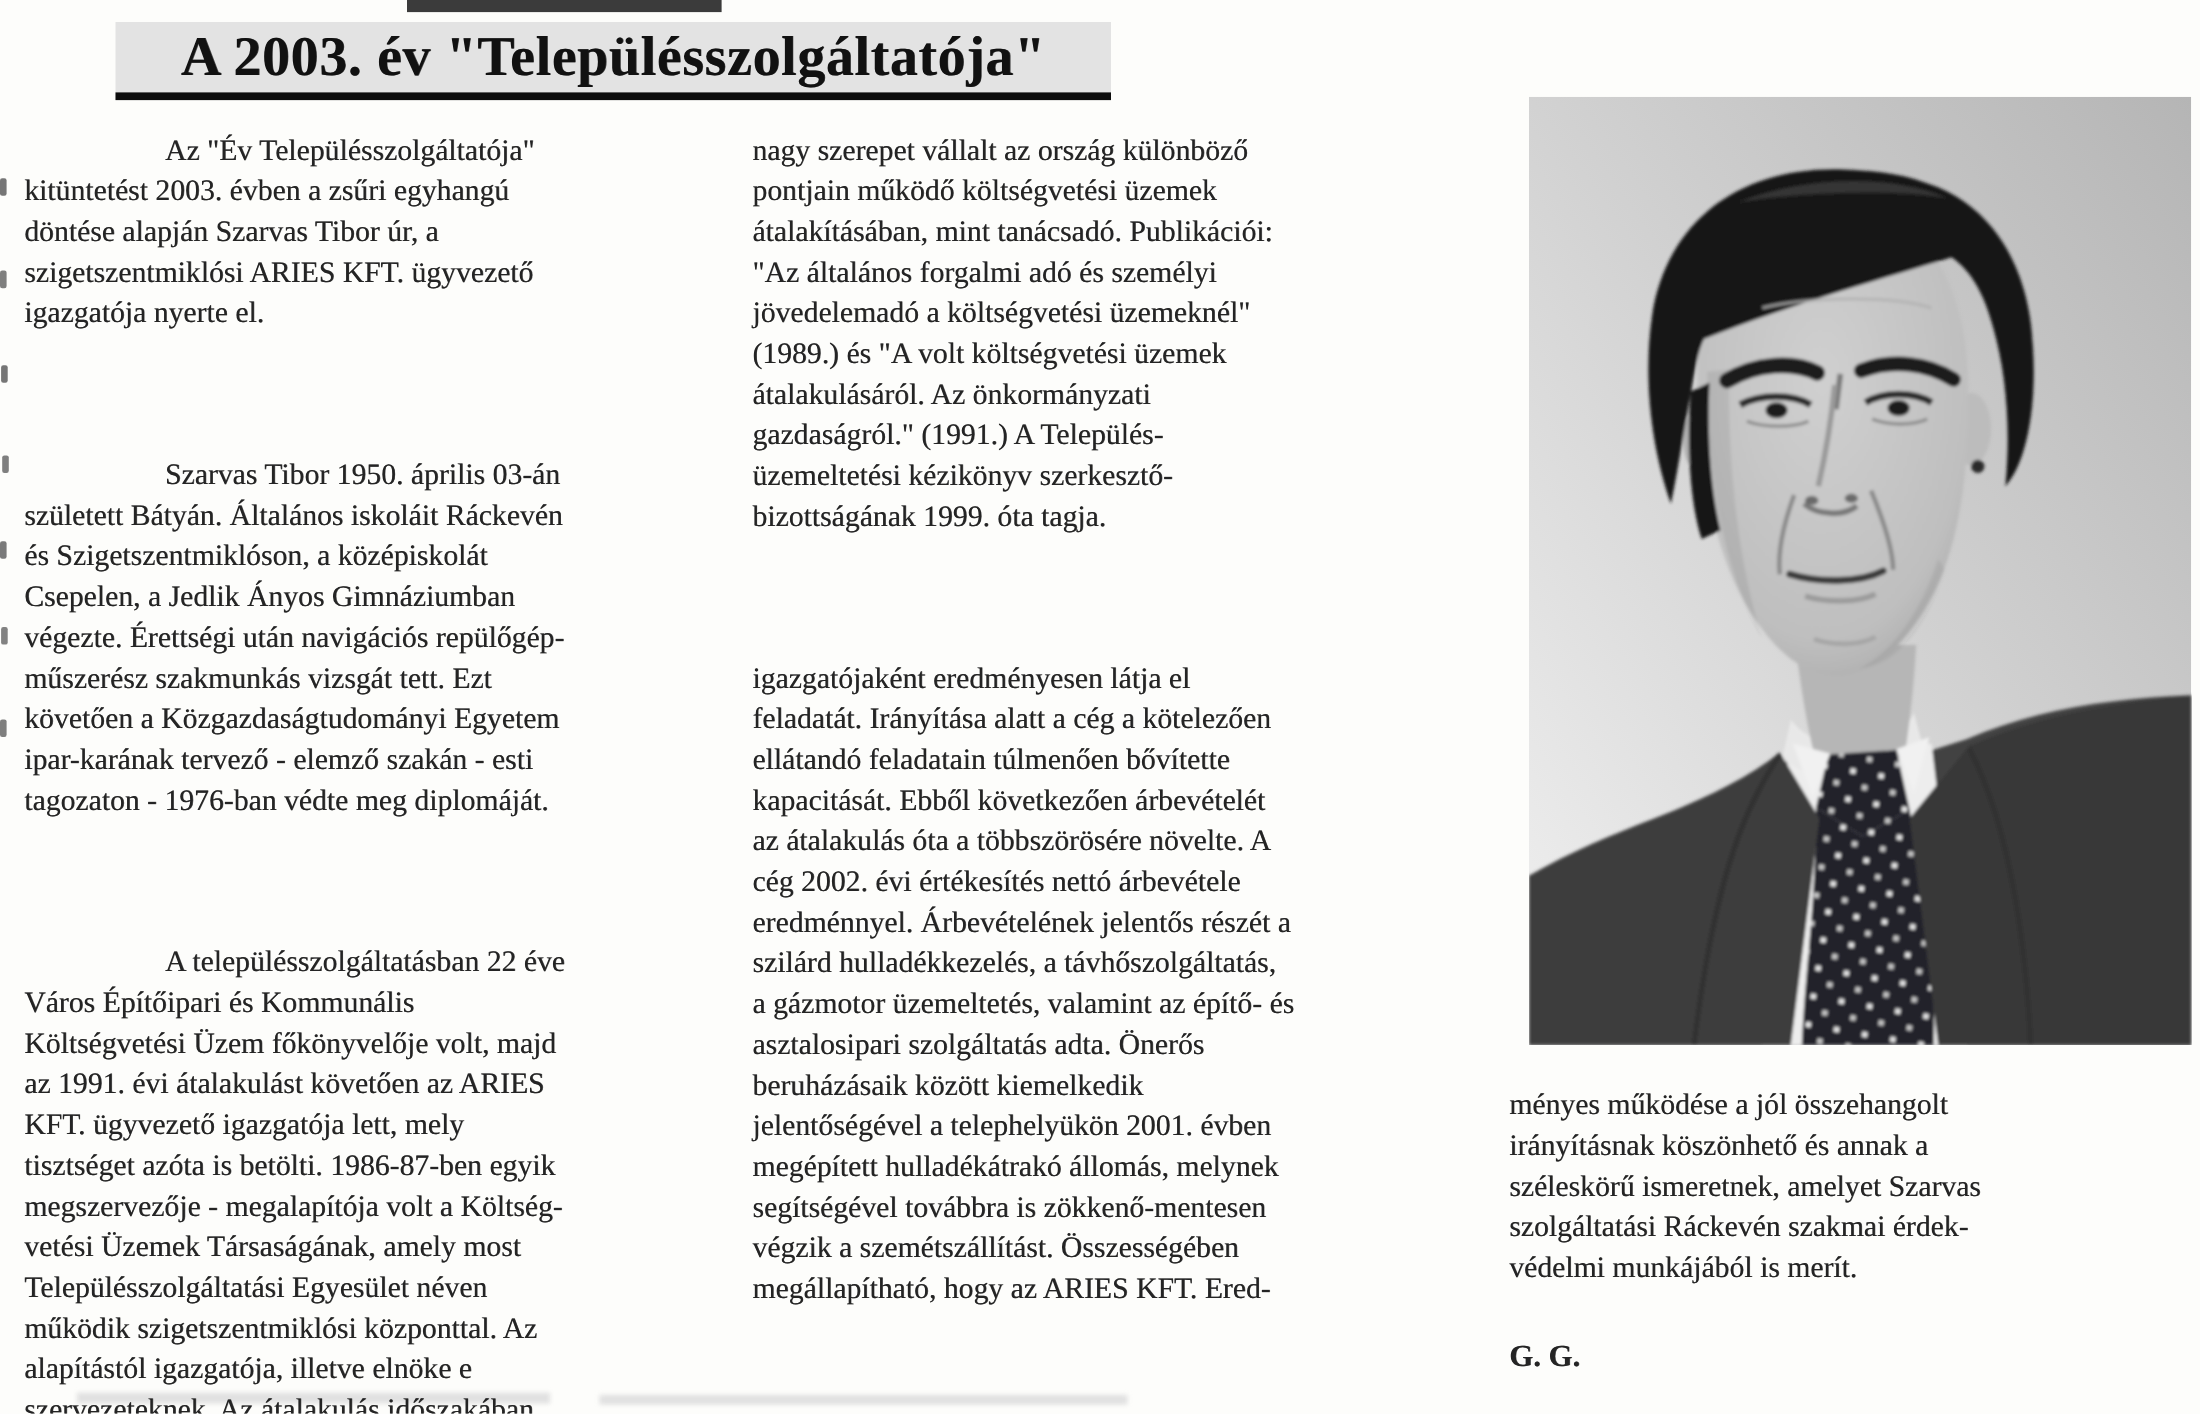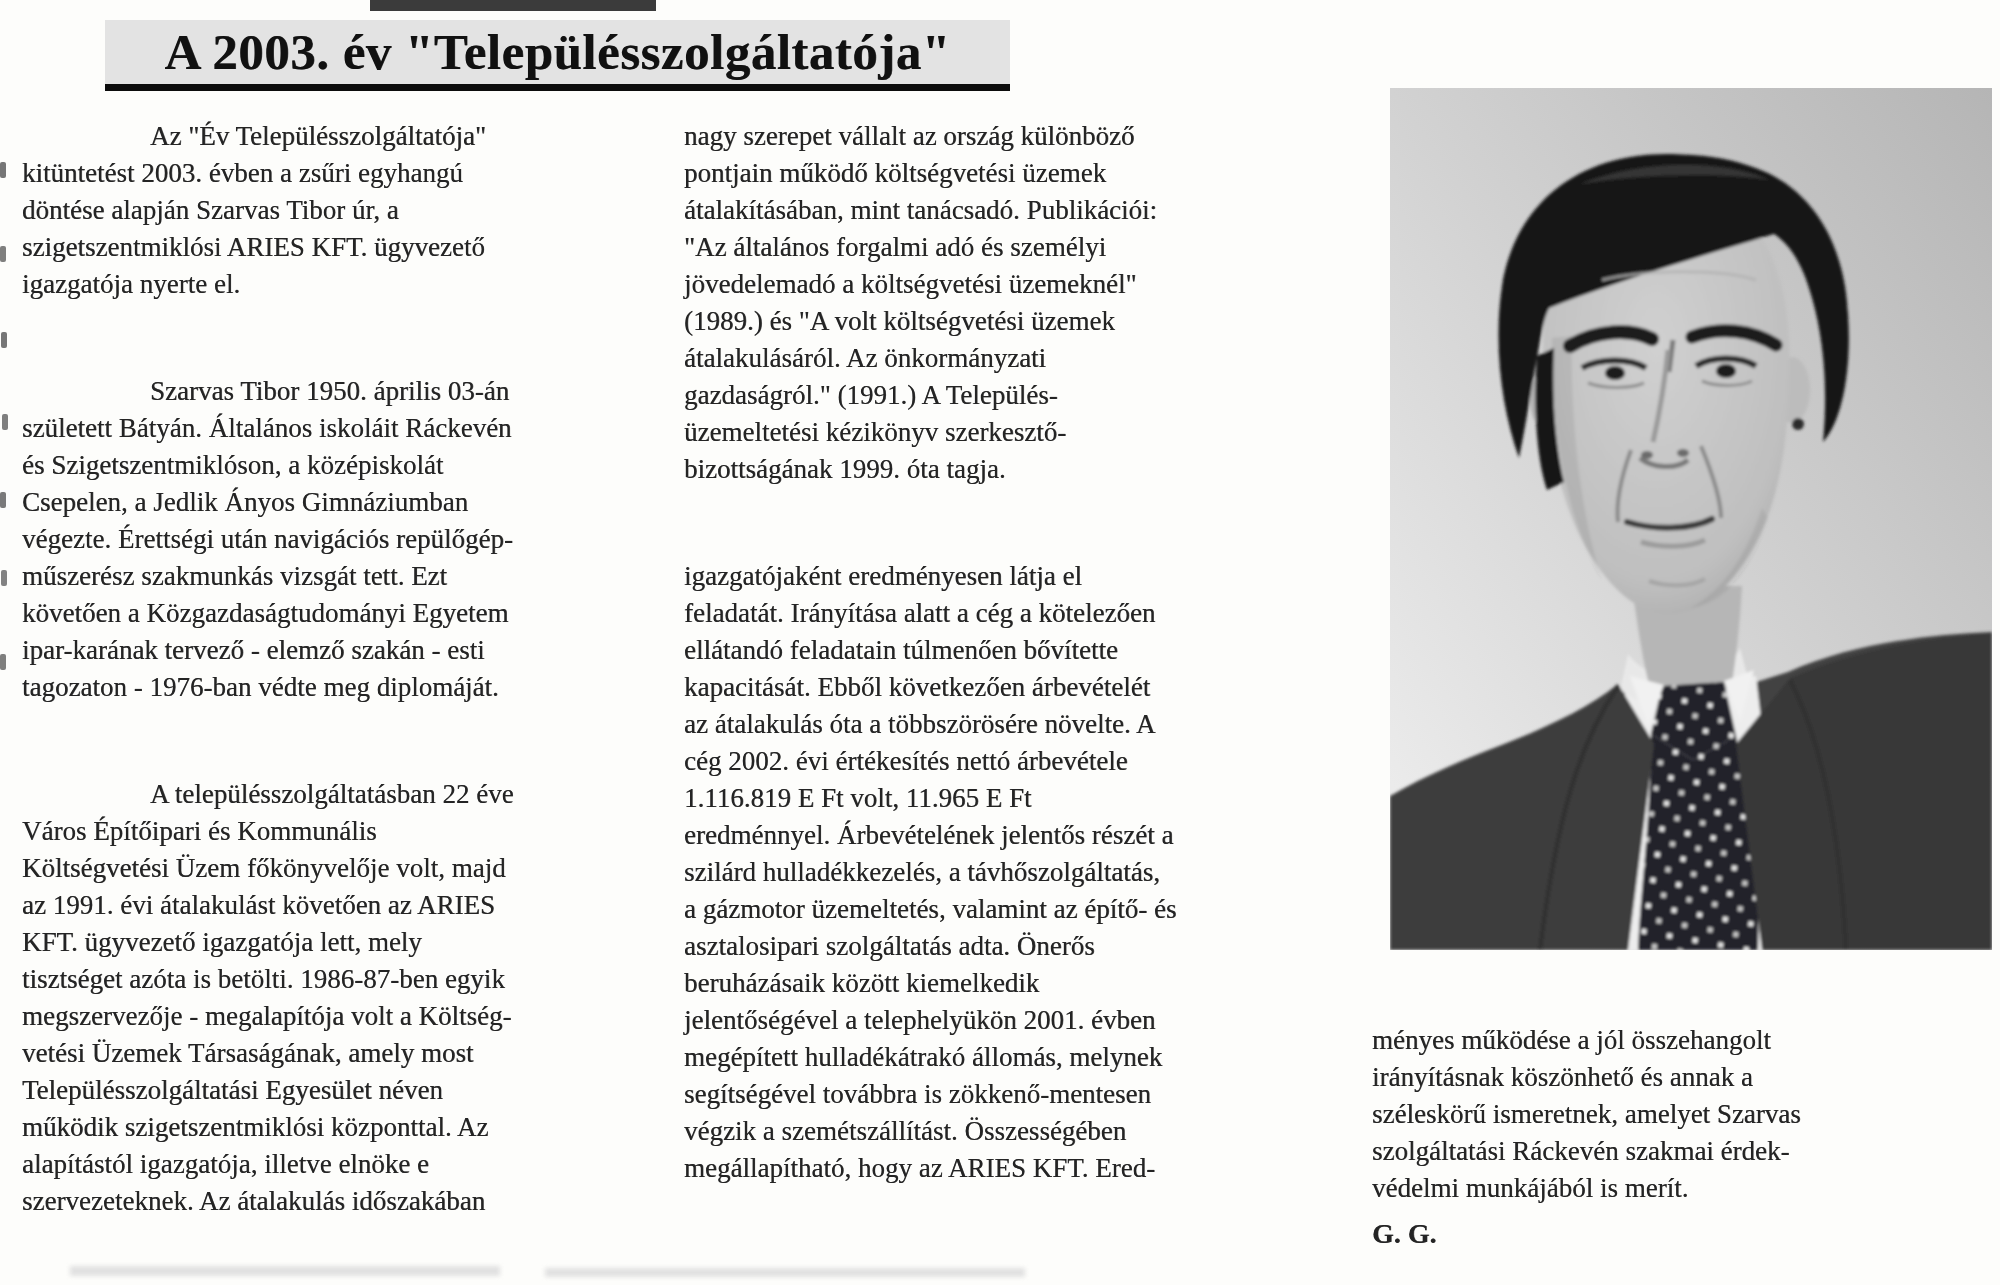--- a/index.html
+++ b/index.html
@@ -27,23 +27,23 @@
     letter-spacing:.5px;color:#111;
     text-shadow:.5px 0 .4px rgba(17,17,17,.7);
   }
 
   .col{
     position:absolute;top:118px;font-size:27px;
     text-shadow:.4px 0 .4px rgba(36,36,36,.65);
   }
   .col-left{left:22px;width:596px;}
   .col-middle{left:684px;width:600px;}
-  .col-right{left:1372px;width:596px;top:986px;margin-top:36px;}
-
-  .para.gap{margin-top:70px;}
+  .col-right{left:1372px;width:596px;top:986px;}
+
+  .para.gap{margin-top:110px;}
   .line{
     height:37px;line-height:37px;white-space:nowrap;
     text-align:justify;text-align-last:justify;-moz-text-align-last:justify;
   }
   .line::after{content:"";display:inline-block;width:100%;height:0;line-height:0;vertical-align:top;}
   .line.last{text-align-last:left;-moz-text-align-last:left;}
   .line.last::after{content:none;}
   .line.indent{text-indent:128px;}
 
   .photo{position:absolute;left:1390px;top:88px;width:602px;height:862px;}
@@ -112,21 +112,20 @@
       <div class="line">üzemeltetési kézikönyv szerkesztő-</div>
       <div class="line last">bizottságának 1999. óta tagja.</div>
     </div>
     <div class="para gap">
       <div class="line">igazgatójaként eredményesen látja el</div>
       <div class="line">feladatát. Irányítása alatt a cég a kötelezően</div>
       <div class="line">ellátandó feladatain túlmenően bővítette</div>
       <div class="line">kapacitását. Ebből következően árbevételét</div>
       <div class="line">az átalakulás óta a többszörösére növelte. A</div>
       <div class="line">cég 2002. évi értékesítés nettó árbevétele</div>
-      <div class="line">1.116.819 E Ft volt, 11.965 E Ft</div>
       <div class="line">eredménnyel. Árbevételének jelentős részét a</div>
       <div class="line">szilárd hulladékkezelés, a távhőszolgáltatás,</div>
       <div class="line">a gázmotor üzemeltetés, valamint az építő- és</div>
       <div class="line">asztalosipari szolgáltatás adta. Önerős</div>
       <div class="line">beruházásaik között kiemelkedik</div>
       <div class="line">jelentőségével a telephelyükön 2001. évben</div>
       <div class="line">megépített hulladékátrakó állomás, melynek</div>
       <div class="line">segítségével továbbra is zökkenő-mentesen</div>
       <div class="line">végzik a szemétszállítást. Összességében</div>
       <div class="line">megállapítható, hogy az ARIES KFT. Ered-</div>

